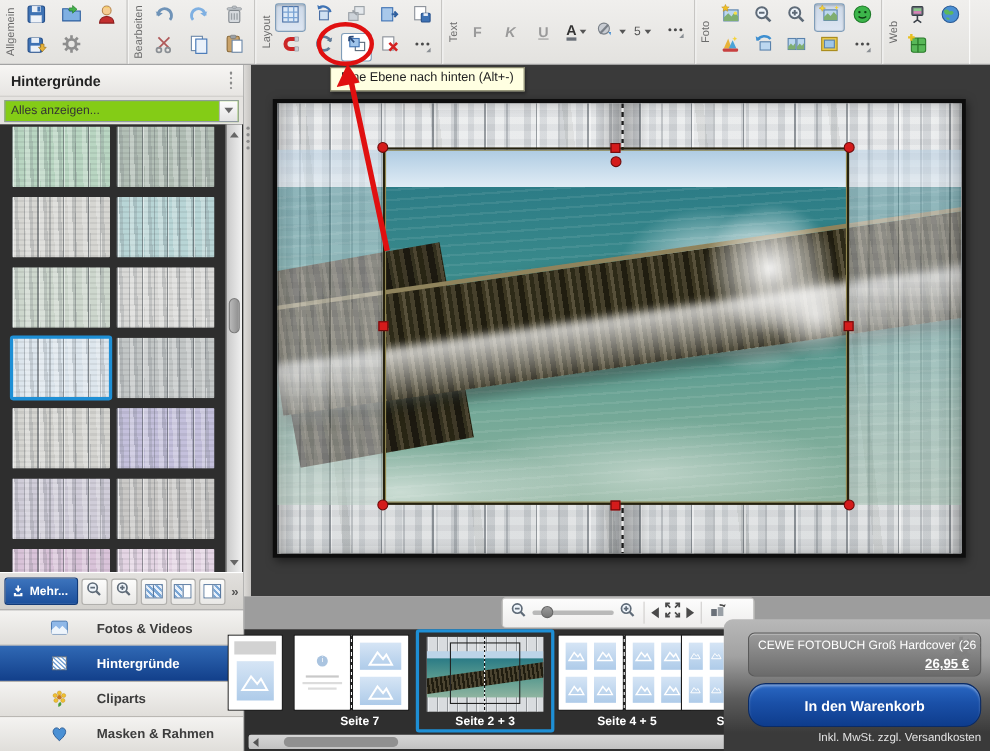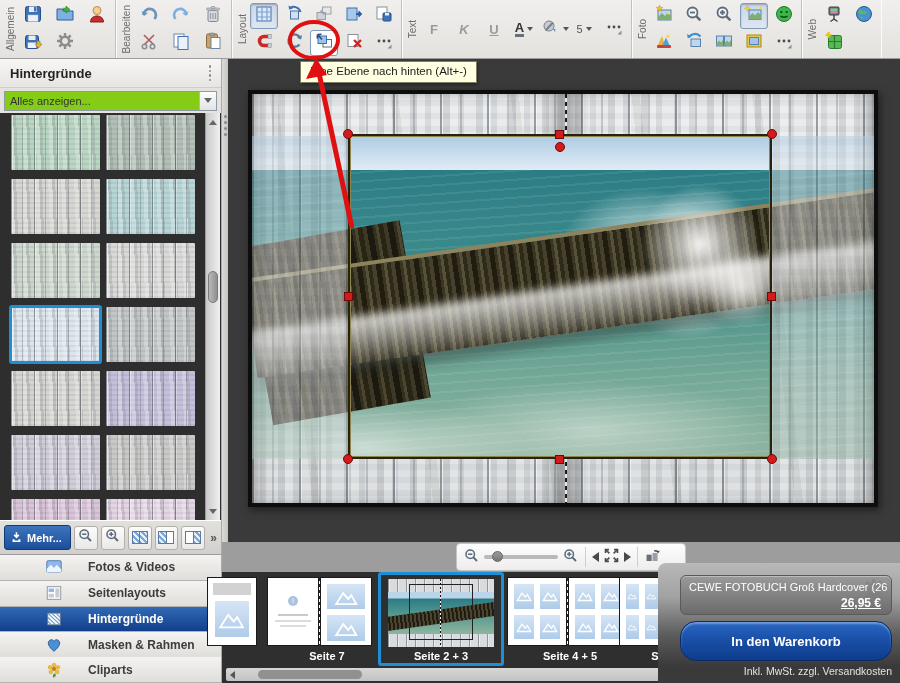--- a/index.html
+++ b/index.html
@@ -580,63 +580,52 @@
   <div class="sb-nav">
     <div class="nav-item">
       <span class="nicon">
           <svg viewBox="0 0 20 20" width="20" height="20">
             <rect x="2" y="3" width="16" height="13" rx="1.5" fill="#8fb8e8" stroke="#4a78b0"></rect>
             <path d="M2 12l4.5-4.5 3.5 3.5 3-3.5 5 5V16H2z" fill="#fff" opacity=".85"></path>
           </svg>
         </span>
       <span class="nav-label">Fotos &amp; Videos</span>
     </div>
-    <div class="nav-item">
-      <span class="nicon">
-          <svg viewBox="0 0 20 20" width="20" height="20">
-            <rect x="2.5" y="3" width="15" height="14" fill="#fff" stroke="#8a9098"></rect>
-            <rect x="4" y="5" width="6" height="4" fill="#8fb8e8"></rect>
-            <rect x="4" y="11" width="6" height="4" fill="#c8ccd2"></rect>
-            <rect x="11.5" y="5" width="4.5" height="10" fill="#c8ccd2"></rect>
-          </svg>
-        </span>
-      <span class="nav-label">Seitenlayouts</span>
-    </div>
     <div class="nav-item selected">
       <span class="nicon">
           <svg viewBox="0 0 20 20" width="20" height="20">
             <rect x="3" y="3.5" width="14" height="13" fill="#fff" stroke="#6a7078"></rect>
             <path d="M3 3.5l14 13M3 8l9 8.5M3 12.5l4.5 4M7.5 3.5l9.5 9M12 3.5l5 4.7" stroke="#6a9ad0" stroke-width="1.3"></path>
           </svg>
         </span>
       <span class="nav-label">Hintergründe</span>
-    </div>
-    <div class="nav-item" style="border-bottom:none">
-      <span class="nicon">
-          <svg viewBox="0 0 20 20" width="20" height="20">
-            <path d="M10 17C4 12 2.5 8 4.5 5.5c1.8-2.2 4.5-1.5 5.5.5 1-2 3.7-2.7 5.5-.5 2 2.5.5 6.5-5.5 11.5z" fill="#4a90d4" stroke="#2a5a94"></path>
-          </svg>
-        </span>
-      <span class="nav-label">Masken &amp; Rahmen</span>
     </div>
     <div class="nav-item">
       <span class="nicon">
           <svg viewBox="0 0 20 20" width="20" height="20">
             <g fill="#f0c030" stroke="#b8881a" stroke-width=".4">
               <circle cx="10" cy="4.5" r="2.1"></circle>
               <circle cx="14.3" cy="7" r="2.1"></circle>
               <circle cx="13.5" cy="12" r="2.1"></circle>
               <circle cx="6.5" cy="12" r="2.1"></circle>
               <circle cx="5.7" cy="7" r="2.1"></circle>
             </g>
             <circle cx="10" cy="8.8" r="2.3" fill="#c87820"></circle>
             <path d="M11 13.5c2 2 1 4-2 5 0-2-1-3.5 2-5z" fill="#4a9a3a"></path>
           </svg>
         </span>
       <span class="nav-label">Cliparts</span>
+    </div>
+    <div class="nav-item" style="border-bottom:none">
+      <span class="nicon">
+          <svg viewBox="0 0 20 20" width="20" height="20">
+            <path d="M10 17C4 12 2.5 8 4.5 5.5c1.8-2.2 4.5-1.5 5.5.5 1-2 3.7-2.7 5.5-.5 2 2.5.5 6.5-5.5 11.5z" fill="#4a90d4" stroke="#2a5a94"></path>
+          </svg>
+        </span>
+      <span class="nav-label">Masken &amp; Rahmen</span>
     </div>
   </div>
 </div>
 
 <div class="splitter">
     <span class="sgrip">
       <i></i>
       <i></i>
       <i></i>
       <i></i>

